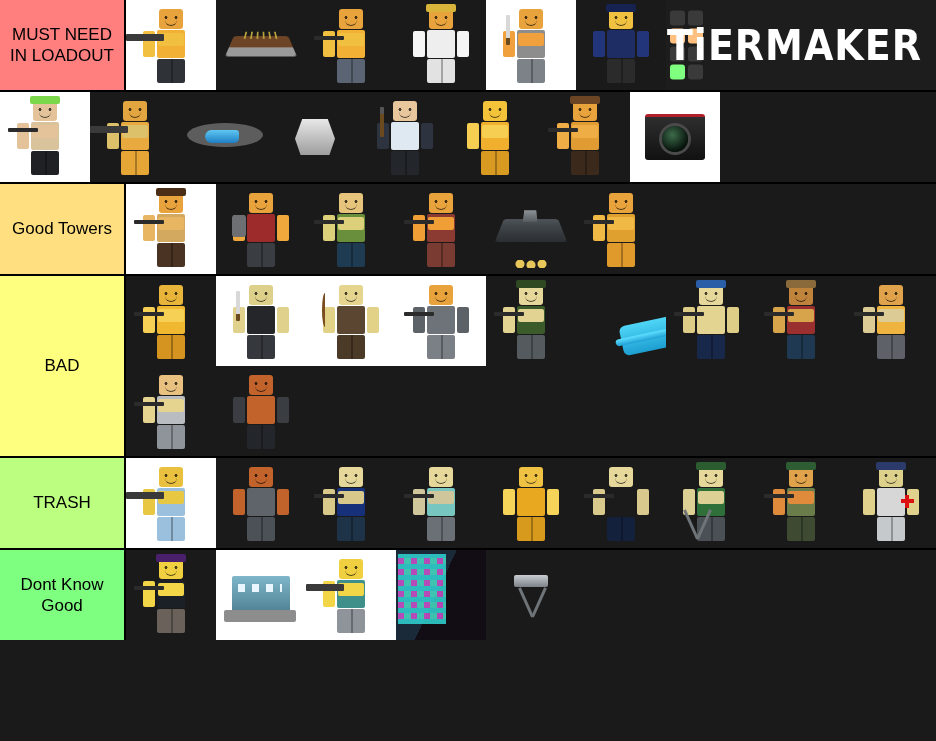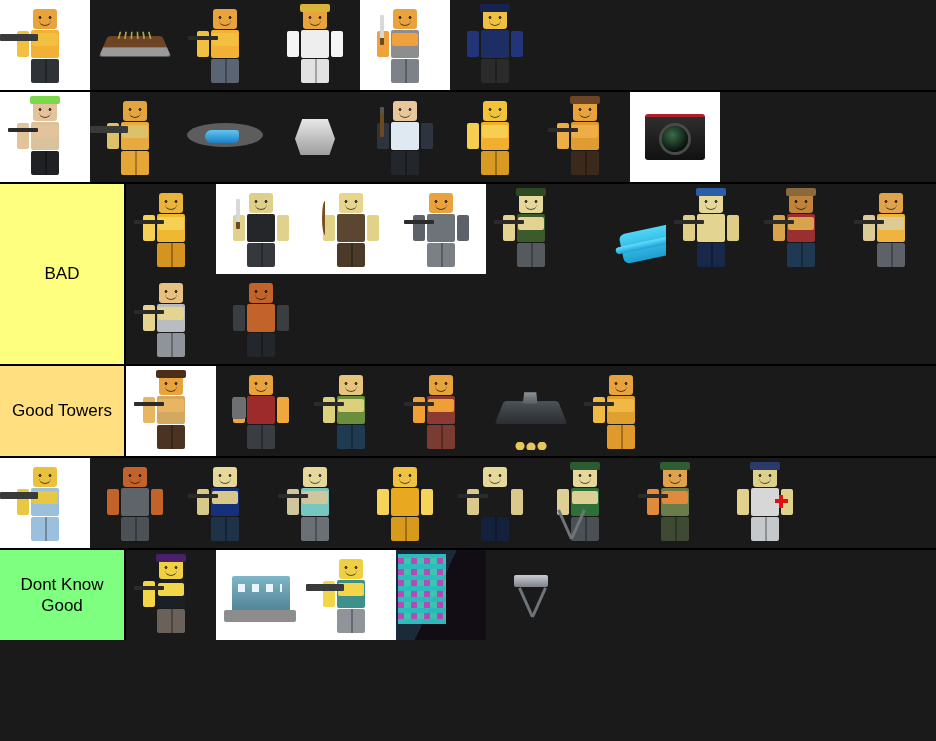--- a/index.html
+++ b/index.html
@@ -344,20 +344,21 @@
     letter-spacing: 1px;
     transform: scaleY(1.12);
     white-space: nowrap;
   }
 </style>
 </head>
 <body>
 
 <div id="tier-list">
     <div class="tier-row">
+      <div class="tier-label" style="background: rgb(255, 127, 127);">MUST NEED IN LOADOUT</div>
       <div class="tier-items">
         <div class="tile white">
           <div class="fig">
             <div class="head" style="background:#e8a33d"></div>
             <div class="torso" style="background:#f2b134"></div>
             <div class="arm l" style="background:#f2c040"></div>
             <div class="arm fwd" style="background:#f2c040"></div>
             <div class="legs" style="background:#2f3338"></div>
             <div class="gun big"></div>
           </div>
@@ -398,20 +399,33 @@
         <div class="tile dark">
           <div class="fig">
             <div class="hat" style="background:#16224f"></div>
             <div class="head" style="background:#f0c040"></div>
             <div class="torso" style="background:#1e2d63"></div>
             <div class="arm l" style="background:#22357a"></div>
             <div class="arm r" style="background:#22357a"></div>
             <div class="legs" style="background:#2b2b2b"></div>
           </div>
         </div>
+        <div class="logo-tile">
+          <div class="logo-swatches">
+            <div class="sw" style="background: rgb(58, 58, 58);"></div>
+            <div class="sw" style="background: rgb(58, 58, 58);"></div>
+            <div class="sw" style="background: rgb(255, 191, 127);"></div>
+            <div class="sw" style="background: rgb(255, 191, 127);"></div>
+            <div class="sw" style="background: rgb(58, 58, 58);"></div>
+            <div class="sw" style="background: rgb(58, 58, 58);"></div>
+            <div class="sw" style="background: rgb(127, 255, 127);"></div>
+            <div class="sw" style="background: rgb(58, 58, 58);"></div>
+          </div>
+          <div class="logo-text">TiERMAKER</div>
+        </div>
       </div>
     </div>
     <div class="tier-row">
       <div class="tier-items">
         <div class="tile white">
           <div class="fig">
             <div class="hat" style="background:#7bd84a"></div>
             <div class="head" style="background:#e4c39a"></div>
             <div class="torso" style="background:#d8c39c"></div>
             <div class="arm l" style="background:#e4c39a"></div>
@@ -468,20 +482,80 @@
             <div class="legs" style="background:#3b2a1c"></div>
             <div class="gun"></div>
           </div>
         </div>
         <div class="tile white">
           <div class="obj camera"></div>
         </div>
       </div>
     </div>
     <div class="tier-row">
+      <div class="tier-label" style="background: rgb(255, 223, 127);">Good Towers</div>
+      <div class="tier-items">
+        <div class="tile white">
+          <div class="fig">
+            <div class="hat" style="background:#4a2f16"></div>
+            <div class="head" style="background:#e8a33d"></div>
+            <div class="torso" style="background:#d2a95f"></div>
+            <div class="arm l" style="background:#e8b562"></div>
+            <div class="arm fwd" style="background:#e8b562"></div>
+            <div class="legs" style="background:#4a3322"></div>
+            <div class="gun"></div>
+          </div>
+        </div>
+        <div class="tile dark">
+          <div class="fig">
+            <div class="head" style="background:#e8a33d"></div>
+            <div class="torso" style="background:#9e2b2b"></div>
+            <div class="arm l" style="background:#f0a83c"></div>
+            <div class="arm r" style="background:#f0a83c"></div>
+            <div class="legs" style="background:#3a3d42"></div>
+            <div class="prop" style="left:2px;top:24px;width:14px;height:22px;background:#6d6f73;border-radius:3px"></div>
+          </div>
+        </div>
+        <div class="tile dark">
+          <div class="fig">
+            <div class="head" style="background:#e7c47c"></div>
+            <div class="torso" style="background:#6a8f3c"></div>
+            <div class="arm l" style="background:#dcd07a"></div>
+            <div class="arm fwd" style="background:#dcd07a"></div>
+            <div class="legs" style="background:#1f3b52"></div>
+            <div class="gun"></div>
+          </div>
+        </div>
+        <div class="tile dark">
+          <div class="fig">
+            <div class="head" style="background:#e8a33d"></div>
+            <div class="torso" style="background:#8c3b33"></div>
+            <div class="arm l" style="background:#ef9f35"></div>
+            <div class="arm fwd" style="background:#ef9f35"></div>
+            <div class="legs" style="background:#7a3b33"></div>
+            <div class="gun"></div>
+          </div>
+        </div>
+        <div class="tile dark">
+          <div class="obj base-plate"></div>
+          <div class="gold-pile"></div>
+        </div>
+        <div class="tile dark">
+          <div class="fig">
+            <div class="head" style="background:#e8a33d"></div>
+            <div class="torso" style="background:#e0a030"></div>
+            <div class="arm l" style="background:#f0b845"></div>
+            <div class="arm fwd" style="background:#f0b845"></div>
+            <div class="legs" style="background:#e09a2c"></div>
+            <div class="gun"></div>
+          </div>
+        </div>
+      </div>
+    </div>
+    <div class="tier-row">
       <div class="tier-label" style="background: rgb(255, 255, 127);">BAD</div>
       <div class="tier-items">
         <div class="tile dark">
           <div class="fig">
             <div class="head" style="background:#e8b43a"></div>
             <div class="torso" style="background:#f0b830"></div>
             <div class="arm l" style="background:#f6d055"></div>
             <div class="arm fwd" style="background:#f6d055"></div>
             <div class="legs" style="background:#d4941f"></div>
             <div class="gun"></div>
@@ -578,80 +652,21 @@
             <div class="head" style="background:#c2632c"></div>
             <div class="torso" style="background:#c2632c"></div>
             <div class="arm l" style="background:#3a3d42"></div>
             <div class="arm r" style="background:#3a3d42"></div>
             <div class="legs" style="background:#23262a"></div>
           </div>
         </div>
       </div>
     </div>
     <div class="tier-row">
-      <div class="tier-label" style="background: rgb(255, 223, 127);">Good Towers</div>
-      <div class="tier-items">
-        <div class="tile white">
-          <div class="fig">
-            <div class="hat" style="background:#4a2f16"></div>
-            <div class="head" style="background:#e8a33d"></div>
-            <div class="torso" style="background:#d2a95f"></div>
-            <div class="arm l" style="background:#e8b562"></div>
-            <div class="arm fwd" style="background:#e8b562"></div>
-            <div class="legs" style="background:#4a3322"></div>
-            <div class="gun"></div>
-          </div>
-        </div>
-        <div class="tile dark">
-          <div class="fig">
-            <div class="head" style="background:#e8a33d"></div>
-            <div class="torso" style="background:#9e2b2b"></div>
-            <div class="arm l" style="background:#f0a83c"></div>
-            <div class="arm r" style="background:#f0a83c"></div>
-            <div class="legs" style="background:#3a3d42"></div>
-            <div class="prop" style="left:2px;top:24px;width:14px;height:22px;background:#6d6f73;border-radius:3px"></div>
-          </div>
-        </div>
-        <div class="tile dark">
-          <div class="fig">
-            <div class="head" style="background:#e7c47c"></div>
-            <div class="torso" style="background:#6a8f3c"></div>
-            <div class="arm l" style="background:#dcd07a"></div>
-            <div class="arm fwd" style="background:#dcd07a"></div>
-            <div class="legs" style="background:#1f3b52"></div>
-            <div class="gun"></div>
-          </div>
-        </div>
-        <div class="tile dark">
-          <div class="fig">
-            <div class="head" style="background:#e8a33d"></div>
-            <div class="torso" style="background:#8c3b33"></div>
-            <div class="arm l" style="background:#ef9f35"></div>
-            <div class="arm fwd" style="background:#ef9f35"></div>
-            <div class="legs" style="background:#7a3b33"></div>
-            <div class="gun"></div>
-          </div>
-        </div>
-        <div class="tile dark">
-          <div class="obj base-plate"></div>
-          <div class="gold-pile"></div>
-        </div>
-        <div class="tile dark">
-          <div class="fig">
-            <div class="head" style="background:#e8a33d"></div>
-            <div class="torso" style="background:#e0a030"></div>
-            <div class="arm l" style="background:#f0b845"></div>
-            <div class="arm fwd" style="background:#f0b845"></div>
-            <div class="legs" style="background:#e09a2c"></div>
-            <div class="gun"></div>
-          </div>
-        </div>
-      </div>
-    </div>
-    <div class="tier-row">
+      <div class="tier-label" style="background: rgb(188, 255, 128);">TRASH</div>
       <div class="tier-items">
         <div class="tile white">
           <div class="fig">
             <div class="head" style="background:#e9c13f"></div>
             <div class="torso" style="background:#9bc0de"></div>
             <div class="arm l" style="background:#e8c843"></div>
             <div class="arm fwd" style="background:#e8c843"></div>
             <div class="legs" style="background:#9bc0de"></div>
             <div class="gun big"></div>
           </div>

